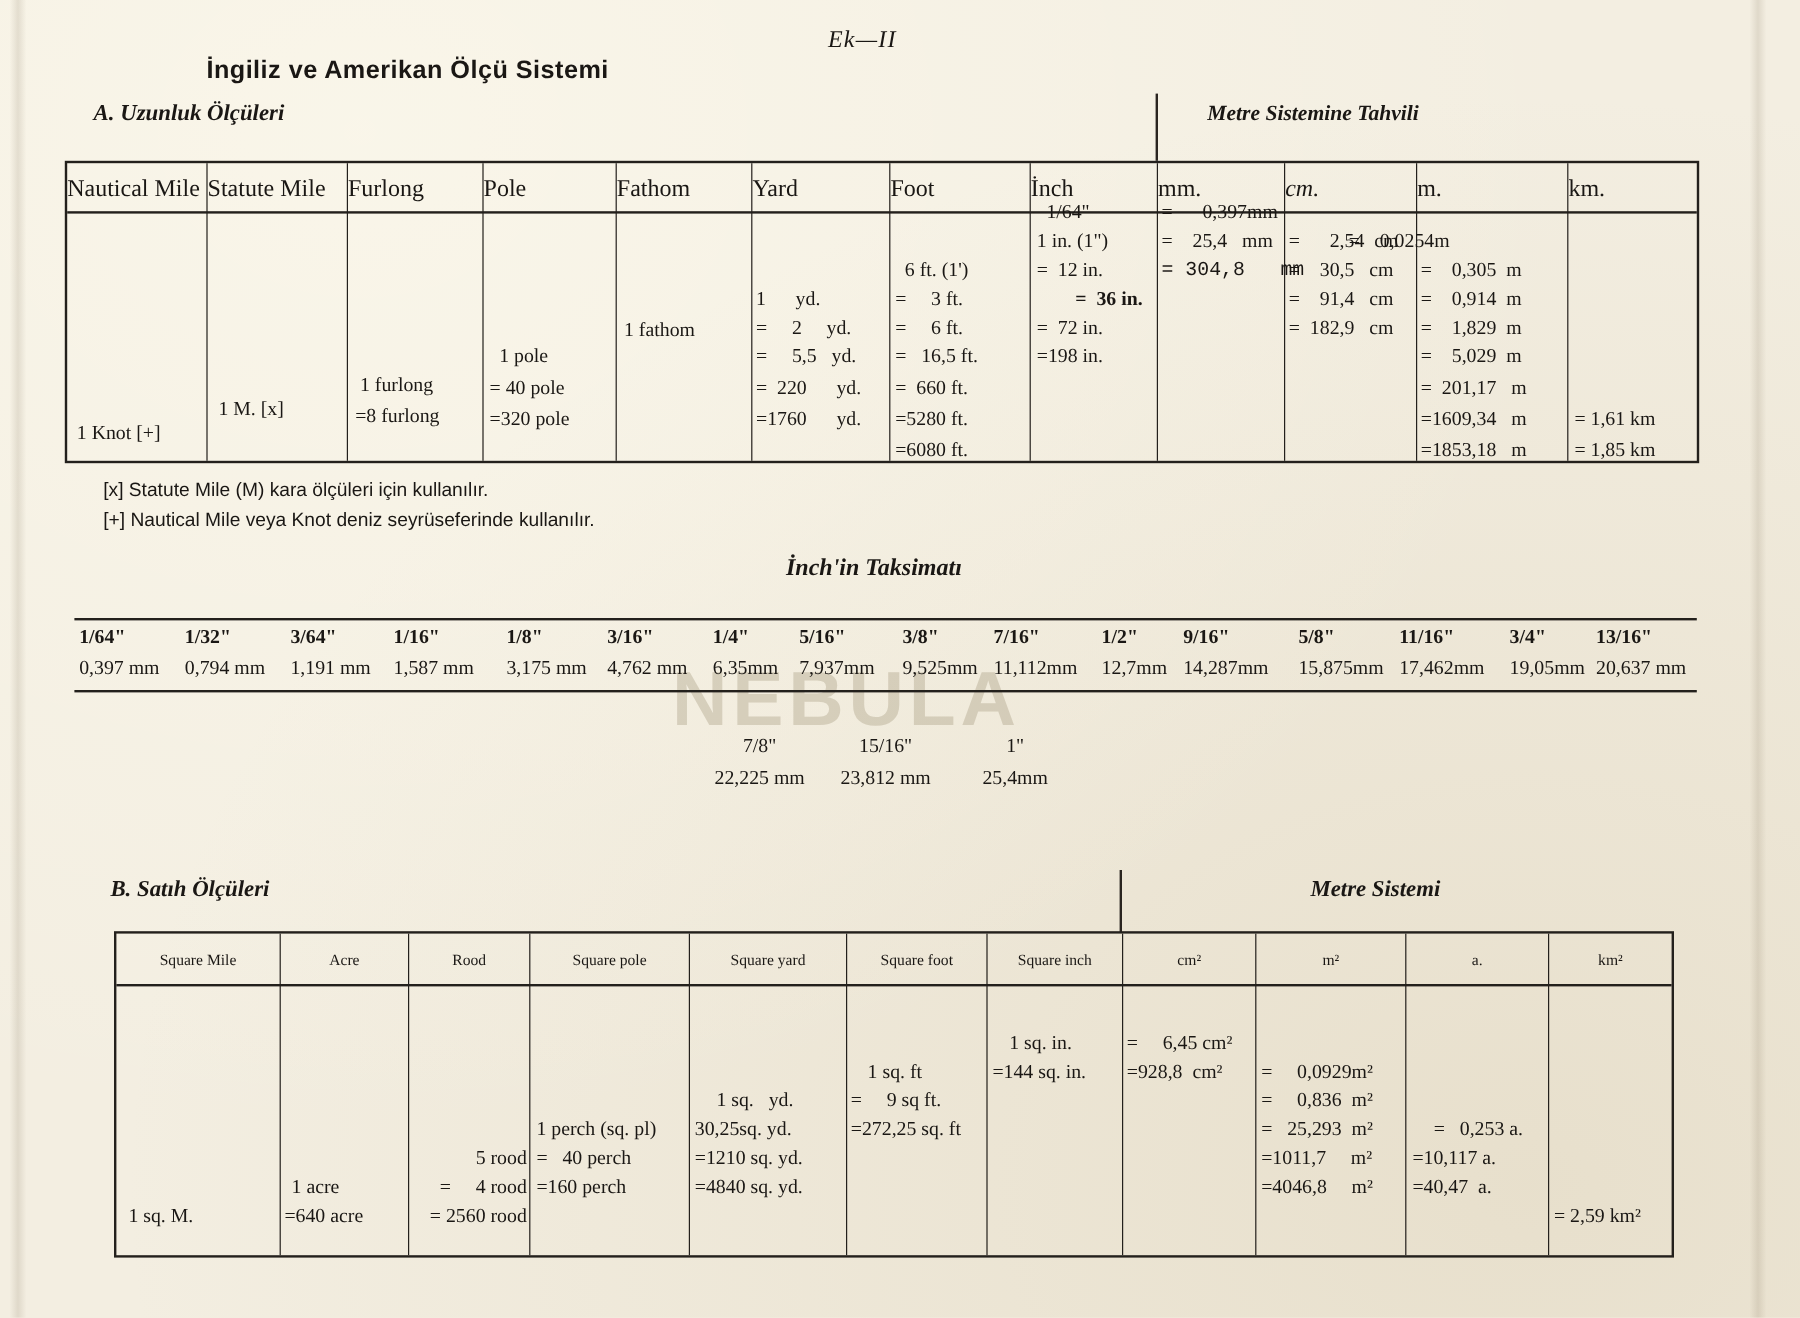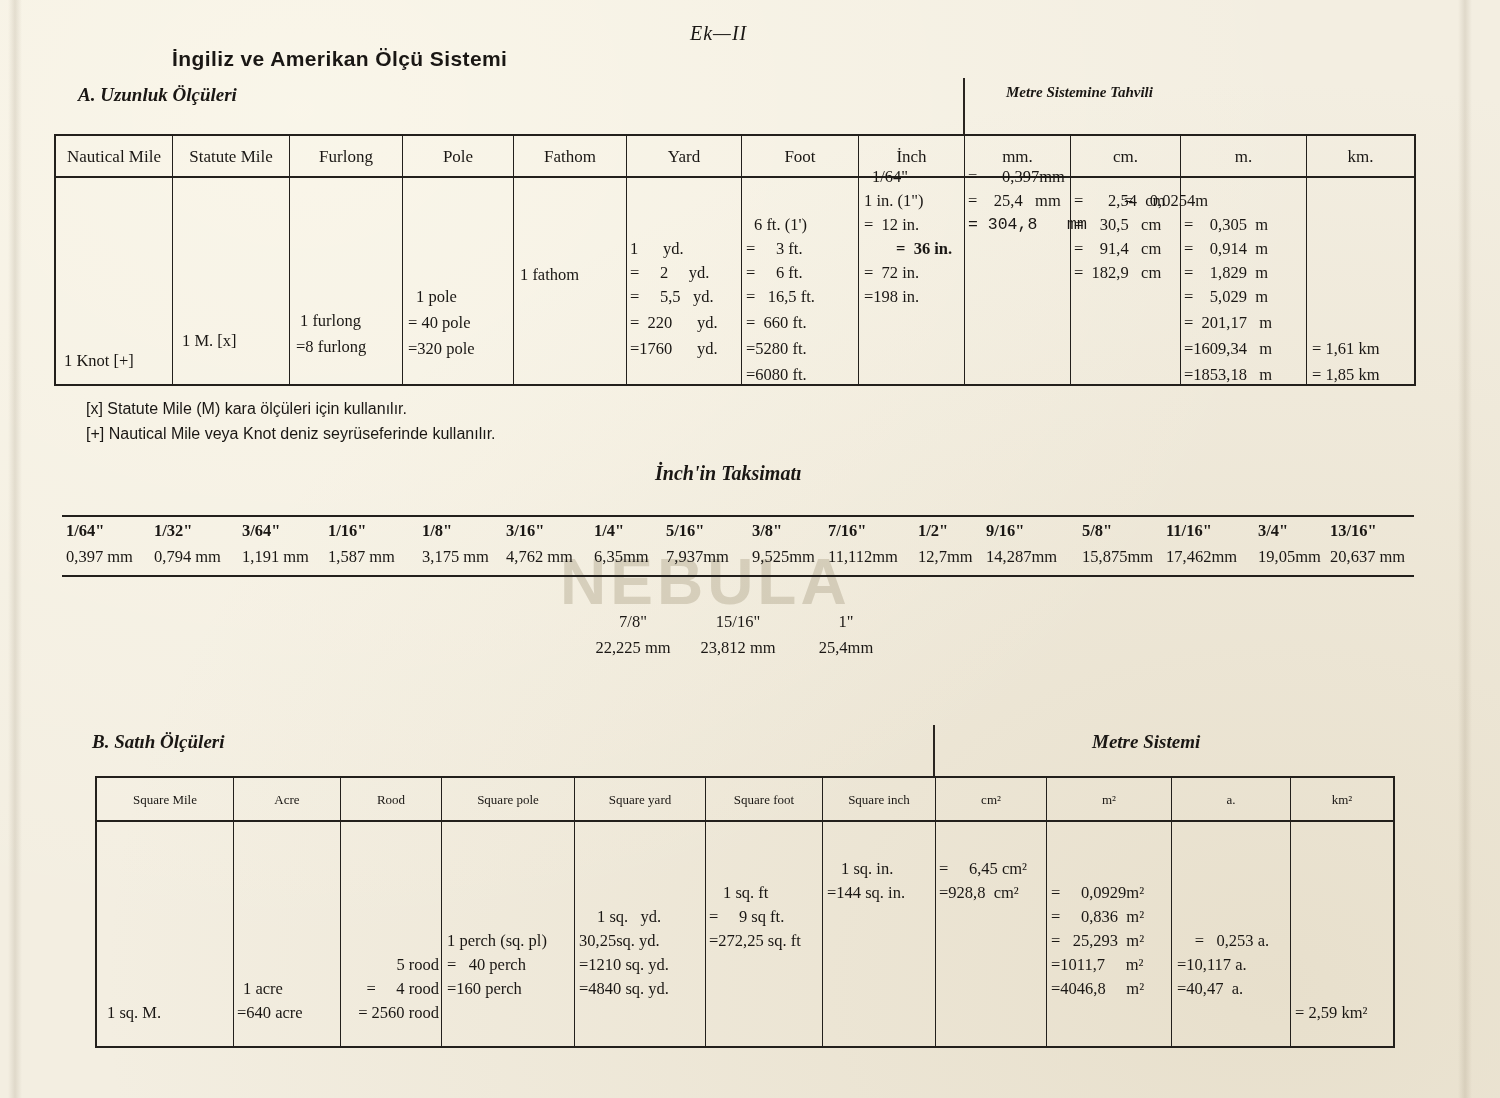--- a/index.html
+++ b/index.html
@@ -40,21 +40,21 @@
     position:absolute;left:172px;top:47px;
     font-family:"Liberation Sans", sans-serif;
     font-weight:bold;font-size:21px;letter-spacing:.4px;
   }
   .sec-a{
     position:absolute;left:78px;top:84px;
     font-style:italic;font-weight:bold;font-size:19px;
   }
   .sec-a-right{
     position:absolute;left:1006px;top:84px;
-    font-style:italic;font-weight:bold;font-size:15px;
+    font-style:italic;font-weight:bold;font-size:18px;
   }
   .divider-a{
     position:absolute;left:963px;top:78px;width:2px;height:56px;background:#2a2520;
   }
   .sec-b{
     position:absolute;left:92px;top:731px;
     font-style:italic;font-weight:bold;font-size:19px;
   }
   .sec-b-right{
     position:absolute;left:1092px;top:731px;
@@ -69,21 +69,21 @@
     position:absolute;left:54px;top:134px;width:1362px;height:252px;
     border:2px solid #23201c;
     box-sizing:border-box;
   }
   .tblA .hrow{
     position:absolute;left:0;right:0;top:0;height:42px;
     border-bottom:2px solid #23201c;box-sizing:border-box;
   }
   .tblA .hcell{
     position:absolute;top:0;height:42px;line-height:42px;
-    text-align:center;font-size:17px;
+    text-align:left;font-size:20px;
   }
   .tblA .vline{
     position:absolute;top:0;bottom:0;width:1px;background:#23201c;
   }
   .colcell{
     position:absolute;
     font-size:16.5px;
     line-height:21px;
   }
   .rowline{ white-space:pre; }
@@ -154,21 +154,21 @@
     <div class="hrow">
       <div class="hcell" style="left:0px;width:116px;">Nautical Mile</div>
       <div class="hcell" style="left:117px;width:116px;">Statute Mile</div>
       <div class="hcell" style="left:234px;width:112px;">Furlong</div>
       <div class="hcell" style="left:347px;width:110px;">Pole</div>
       <div class="hcell" style="left:458px;width:112px;">Fathom</div>
       <div class="hcell" style="left:571px;width:114px;">Yard</div>
       <div class="hcell" style="left:686px;width:116px;">Foot</div>
       <div class="hcell" style="left:803px;width:105px;">İnch</div>
       <div class="hcell" style="left:909px;width:105px;">mm.</div>
-      <div class="hcell" style="left:1015px;width:109px;">cm.</div>
+      <div class="hcell" style="left:1015px;width:109px;font-style:italic;">cm.</div>
       <div class="hcell" style="left:1125px;width:125px;">m.</div>
       <div class="hcell" style="left:1251px;width:107px;">km.</div>
     </div>
 
     <div class="vline" style="left:116px;"></div>
     <div class="vline" style="left:233px;"></div>
     <div class="vline" style="left:346px;"></div>
     <div class="vline" style="left:457px;"></div>
     <div class="vline" style="left:570px;"></div>
     <div class="vline" style="left:685px;"></div>

